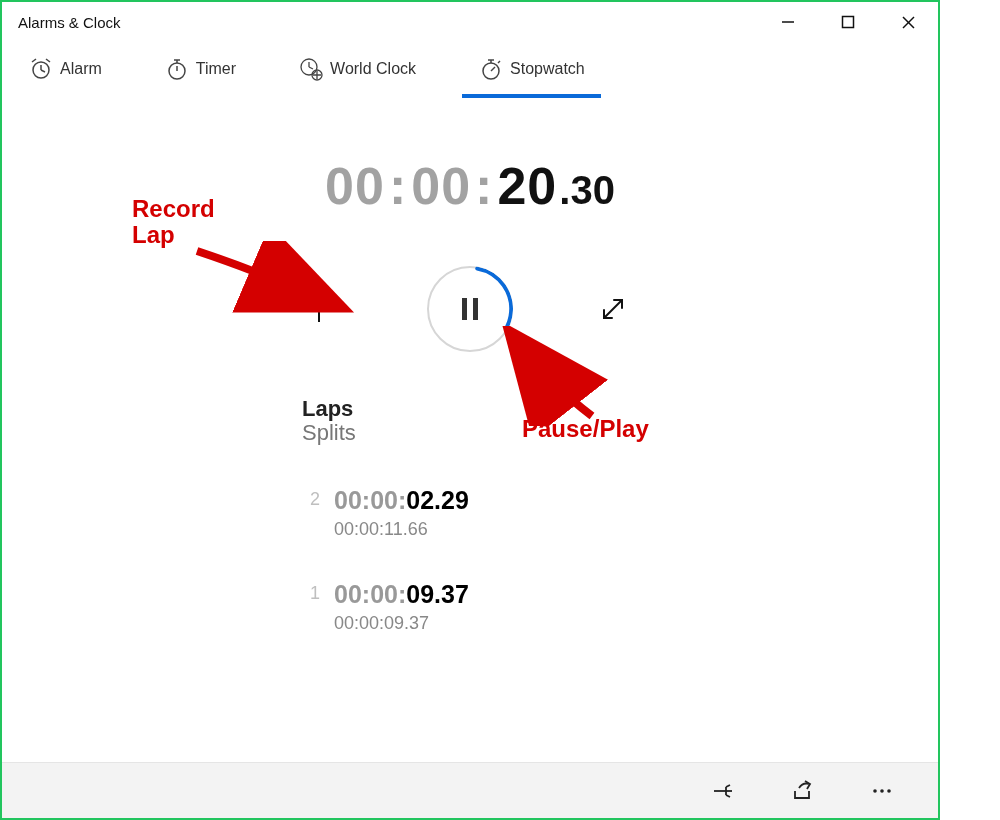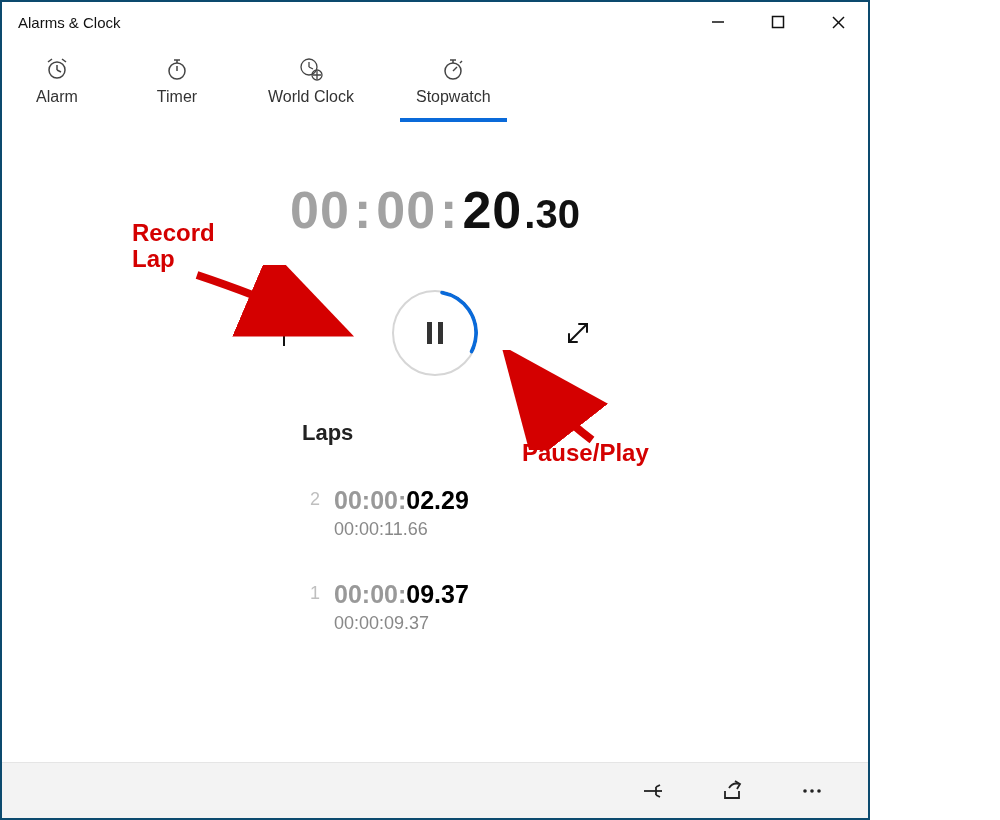--- a/index.html
+++ b/index.html
@@ -1,31 +1,31 @@
 <!DOCTYPE html>
 <html><head>
   <meta charset="utf-8">
   <style>
     * { box-sizing: border-box; margin: 0; padding: 0; font-family: "Segoe UI", Arial, sans-serif; }
     body { background: #fff; }
     .frame {
-      width: 870px; height: 820px; border: 2px solid #0c4a6e; position: relative;
+      width: 940px; height: 820px; border: 2px solid #22c55e; position: relative;
       background: #fff; overflow: hidden;
     }
     .titlebar {
       display: flex; align-items: center; justify-content: space-between;
       height: 40px; padding: 0 0 0 16px; font-size: 15px; color: #111;
     }
     .wincontrols { display: flex; gap: 0; }
     .winbtn { width: 60px; height: 40px; display: flex; align-items: center; justify-content: center; cursor: pointer; }
     .tabs {
       display: flex; gap: 30px; padding: 8px 10px 0 10px; border-bottom: none;
     }
     .tab {
-      display: flex; flex-direction: column; align-items: center; gap: 6px;
+      display: flex; flex-direction: row; align-items: center; gap: 6px;
       padding: 6px 16px 14px 16px; font-size: 16px; color: #333; cursor: pointer;
       position: relative; min-width: 90px;
     }
     .tab.active::after {
       content:""; position:absolute; left:0; right:0; bottom:-2px; height:4px; background:#0a6ad9;
     }
     .tab .ico { width:26px; height:26px; display:flex; align-items:center; justify-content:center; }
     .content { position: relative; height: calc(820px - 40px - 80px - 60px); }
     
     .clockrow {
@@ -180,20 +180,21 @@
         <svg width="28" height="28" fill="none" stroke="#111" stroke-width="2" stroke-linecap="round">
           <line x1="5" y1="23" x2="23" y2="5"></line>
           <polyline points="15,5 23,5 23,13"></polyline>
           <polyline points="5,15 5,23 13,23"></polyline>
         </svg>
       </div>
     </div>
 
     <div class="laps">
       <div class="lapsh1">Laps</div>
+      <div class="lapsh2">Splits</div>
 
       <div class="laprow">
         <div class="lapidx">2</div>
         <div>
           <div class="laptimes">
             <span class="dimpart">00:00:</span><span>02.29</span>
           </div>
           <div class="lapsplit">00:00:11.66</div>
         </div>
       </div>

